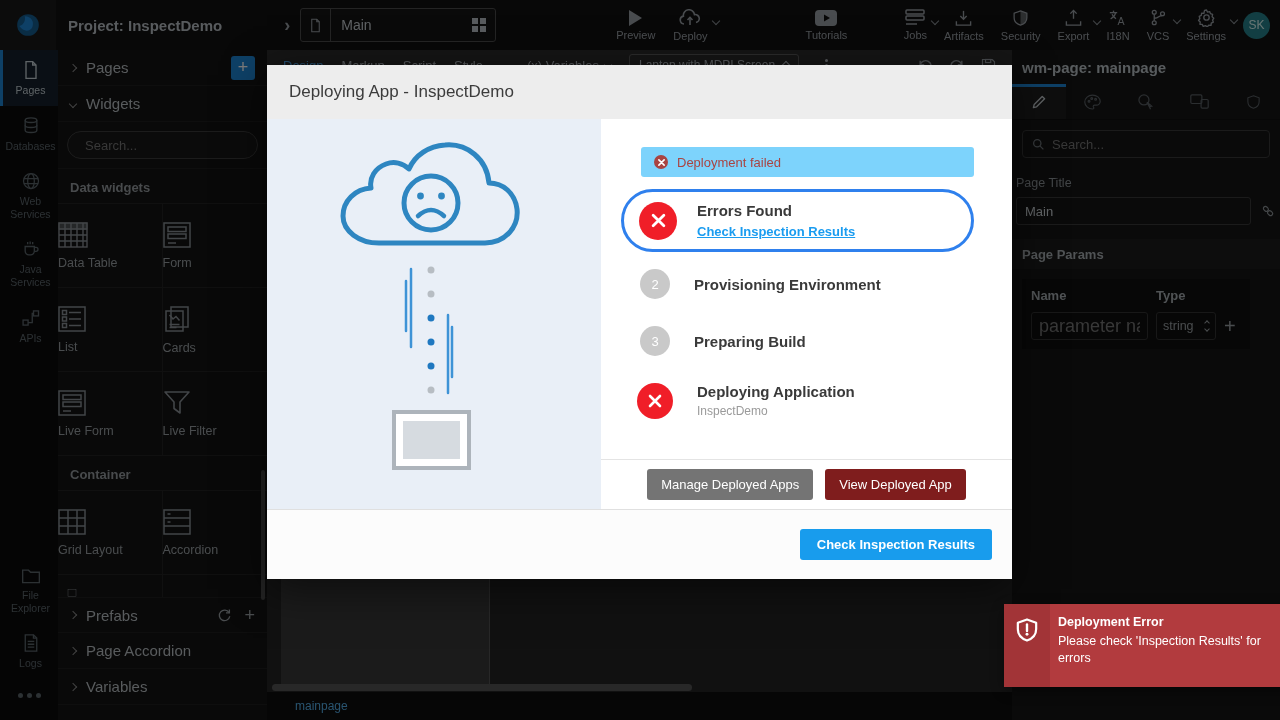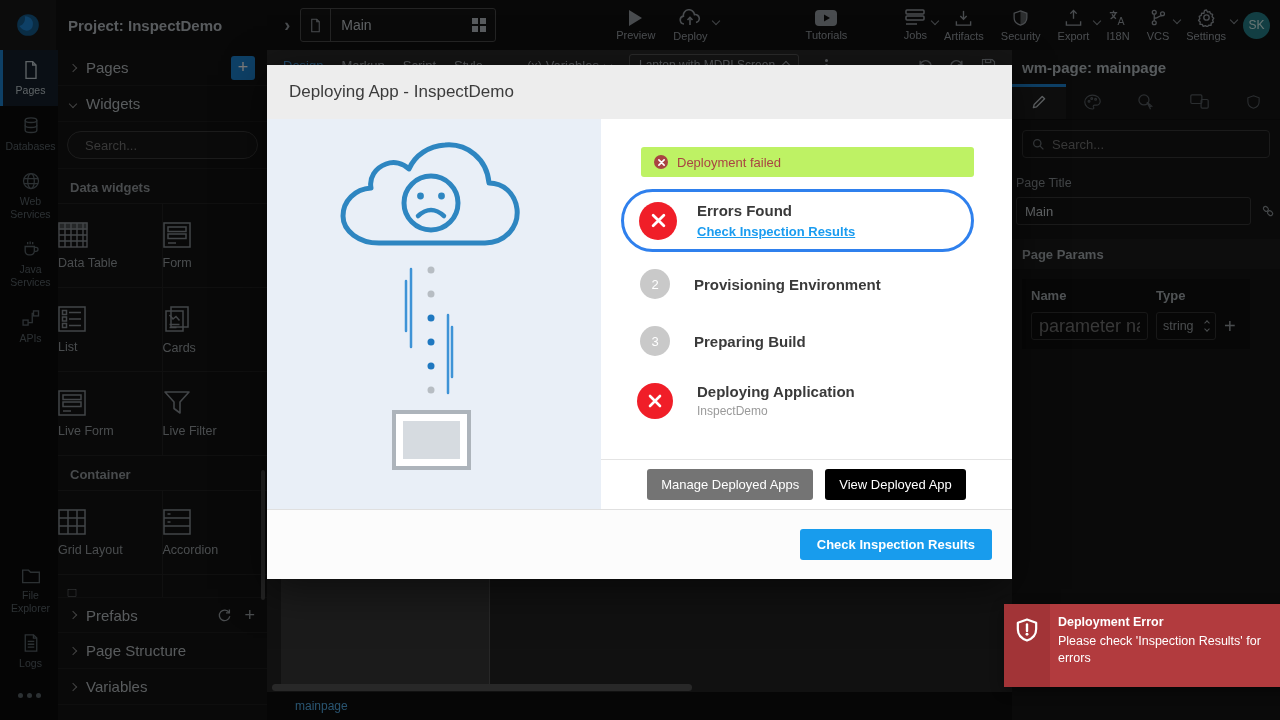--- a/index.html
+++ b/index.html
@@ -90,35 +90,35 @@
   
   .overlay { position:absolute; inset:0; background:rgba(0,0,0,0.52); z-index:5; }
 
   
   .modal { position:absolute; left:267px; top:65px; width:745px; height:514px; background:#fff; z-index:10; box-shadow:0 10px 40px rgba(0,0,0,0.55); }
   .modal-header { height:54px; background:#ededed; display:flex; align-items:center; padding:0 22px; font-size:17px; color:#3c3c3c; }
   .modal-body { display:flex; height:390px; }
   .illustration { width:334px; background:#e9eff7; }
   .deploy-status { flex:1; display:flex; flex-direction:column; background:#fff; }
   .status-content { flex:1; padding:28px 38px 0 20px; }
-  .alert { margin:0 0 12px 20px; height:30px; border-radius:3px; background:#bef264; display:flex; align-items:center; gap:9px; padding:0 13px; font-size:13px; color:#a94442; }
+  .alert { margin:0 0 12px 20px; height:30px; border-radius:3px; background:#7dd3fc; display:flex; align-items:center; gap:9px; padding:0 13px; font-size:13px; color:#a94442; }
   .alert-x { width:14px; height:14px; border-radius:50%; background:#a94442; display:flex; align-items:center; justify-content:center; }
   .badge-err { border-radius:50%; background:#f01e28; display:flex; align-items:center; justify-content:center; flex:none; }
   .badge-err.big { width:38px; height:38px; }
   .badge-err.med { width:36px; height:36px; }
   .badge-num { width:30px; height:30px; border-radius:50%; background:#c9c9c9; color:#fff; font-size:13px; display:flex; align-items:center; justify-content:center; flex:none; }
   .step-active { border:3px solid #2f80ed; border-radius:32px; height:63px; display:flex; align-items:center; gap:20px; padding:0 15px; margin-bottom:17px; }
   .step { display:flex; align-items:center; gap:24px; margin:0 0 27px 19px; }
   .step-title { font-size:15px; font-weight:bold; color:#3a3a3a; }
   .step-link { font-size:13px; font-weight:bold; color:#1a9cf0; text-decoration:underline; margin-top:4px; display:inline-block; }
   .step-sub { font-size:12px; color:#9a9a9a; margin-top:5px; }
   .buttons-row { height:50px; border-top:1px solid #e4e4e4; display:flex; align-items:center; justify-content:center; gap:12px; }
   .btn { border:none; border-radius:3px; font-size:13px; color:#fff; padding:8px 14px; font-family:inherit; }
   .btn-manage { background:#747474; }
-  .btn-view { background:#000000; }
+  .btn-view { background:#7f1d1d; }
   .modal-footer { height:70px; border-top:1px solid #e0e0e0; background:#fcfcfc; display:flex; align-items:center; justify-content:flex-end; padding-right:20px; }
   .btn-primary { background:#189ced; font-weight:bold; padding:8px 17px; }
 
   
   .toast { position:absolute; left:1004px; top:604px; width:300px; height:83px; background:#b23b3e; z-index:15; display:flex; border-radius:8px; box-shadow:0 4px 14px rgba(0,0,0,0.45); }
   .toast-strip { width:46px; background:#a23437; display:flex; justify-content:center; padding-top:14px; }
   .toast-body { flex:1; padding:11px 26px 10px 8px; color:#fff; }
   .toast-title { font-size:12.5px; font-weight:bold; margin-bottom:4px; }
   .toast-msg { font-size:12.5px; line-height:1.35; }
   .toast-close { position:absolute; right:9px; top:13px; color:#fff; }
@@ -410,21 +410,21 @@
       <span style="margin-left:auto;display:flex;gap:12px;align-items:center;color:#9aa0a4;">
         <svg width="15" height="15" viewBox="0 0 20 20" fill="none" stroke="currentColor" stroke-width="1.8">
             <path d="M16 6A7 7 0 1 0 17 11"></path>
             <path d="M16.5 2v4.5H12"></path>
           </svg>
         <span style="font-size:18px;">+</span>
       </span>
     </div>
     <div class="lp-row">
       <span class="cr caret-c"></span>
-      <span>Page Structure</span>
+      <span>Page Accordion</span>
     </div>
     <div class="lp-row">
       <span class="cr caret-c"></span>
       <span>Variables</span>
     </div>
     <div class="lp-scroll"></div>
   </aside>
 
   <main class="canvas">
     <div class="cv-toolbar">

